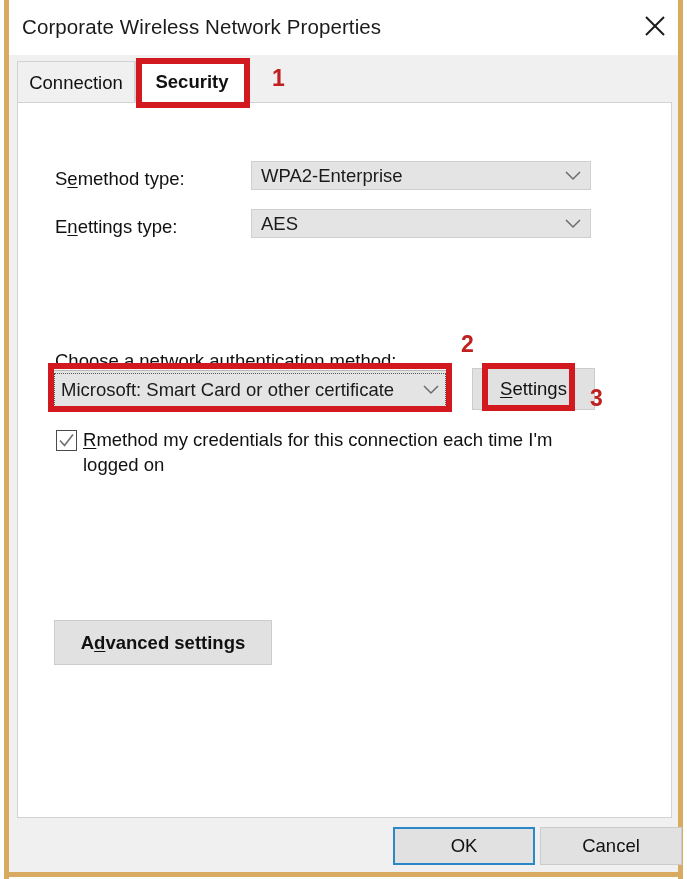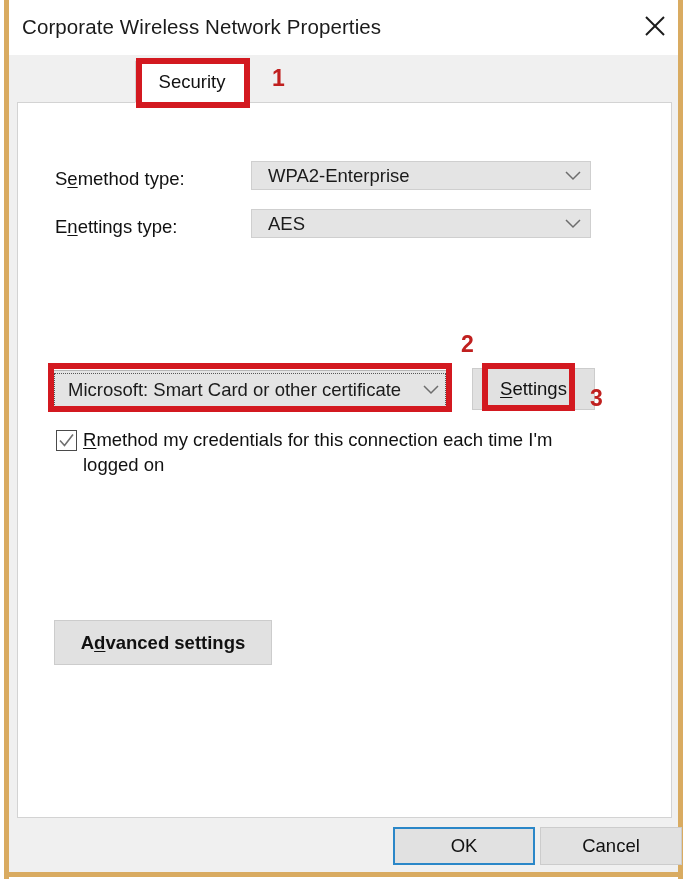--- a/index.html
+++ b/index.html
@@ -92,21 +92,21 @@
     border: 1px solid #d3d3d3;
     border-bottom: none;
   }
   .tab.selected {
     background: #ffffff;
     border: 1px solid #d3d3d3;
     border-bottom: 1px solid #ffffff;
     z-index: 5;
   }
   #tab-connection { left: 8px;  width: 118px; }
-  #tab-security   { left: 126px; width: 114px; }
+  #tab-security   { left: 126px; width: 114px; font-weight: bold; }
 
   
   #panel {
     position: absolute;
     left: 8px;
     top: 102px;
     width: 655px;
     height: 716px;
     background: #ffffff;
     border: 1px solid #d3d3d3;
@@ -127,21 +127,21 @@
     position: absolute;
     box-sizing: border-box;
     border: 1px solid #cfcfcf;
     background: #e4e4e4;
     display: flex;
     align-items: center;
   }
   .combo .combo-text {
     font-size: 18.5px;
     color: #1b1b1b;
-    padding-left: 16px;
+    padding-left: 9px;
     white-space: nowrap;
     flex: 1;
     overflow: hidden;
   }
   .combo .chev {
     width: 34px;
     display: flex;
     align-items: center;
     justify-content: center;
   }
@@ -238,20 +238,23 @@
         <span>
           <svg width="26" height="26" viewBox="0 0 26 26">
             <line x1="4" y1="4" x2="22" y2="22" stroke="#1b1b1b" stroke-width="1.9"></line>
             <line x1="22" y1="4" x2="4" y2="22" stroke="#1b1b1b" stroke-width="1.9"></line>
           </svg>
         </span>
       </div>
     </div>
 
     <div id="tabstrip">
+      <div class="tab" id="tab-connection">
+        <span>Connection</span>
+      </div>
       <div class="tab selected" id="tab-security">
         <span>Security</span>
       </div>
     </div>
 
     <div id="panel">
 
       <div class="form-label" style="left:37px; top:65px;">
         <span>S</span><span class="acc">e</span><span>method type:</span>
       </div>
@@ -269,20 +272,21 @@
       </div>
       <div class="combo" style="left:233px; top:106px; width:340px; height:29px;justify-content:flex-end;">
         <span class="combo-text">AES</span>
         <span class="chev">
           <svg width="16" height="10" viewBox="0 0 16 10">
             <polyline points="1,1 8,8 15,1" fill="none" stroke="#6d6d6d" stroke-width="1.5"></polyline>
           </svg>
         </span>
       </div>
 
+      <div class="form-label" style="left:37px; top:247px;">Choose a network authentication method:</div>
 
       <div class="combo focused" style="left:33px; top:267px; width:398px; height:40px;">
         <span class="combo-text">Microsoft: Smart Card or other certificate</span>
         <span class="chev">
           <svg width="16" height="10" viewBox="0 0 16 10">
             <polyline points="1,1 8,8 15,1" fill="none" stroke="#6d6d6d" stroke-width="1.5"></polyline>
           </svg>
         </span>
         <span class="inner-focus"></span>
       </div>

